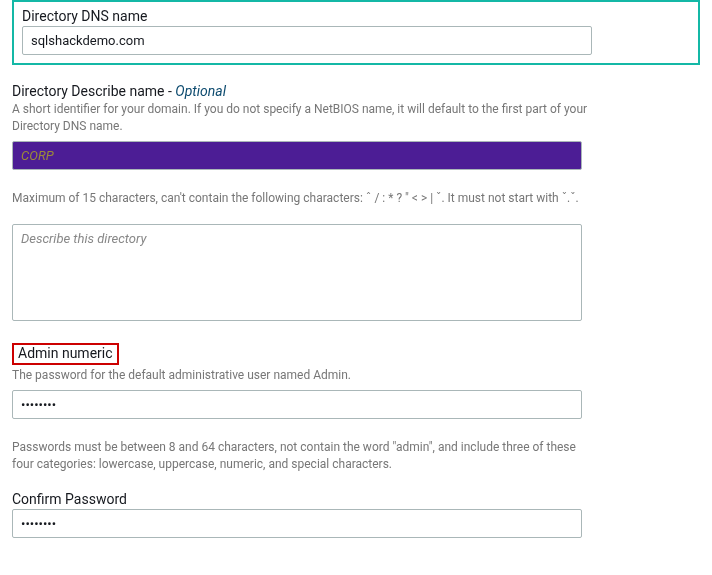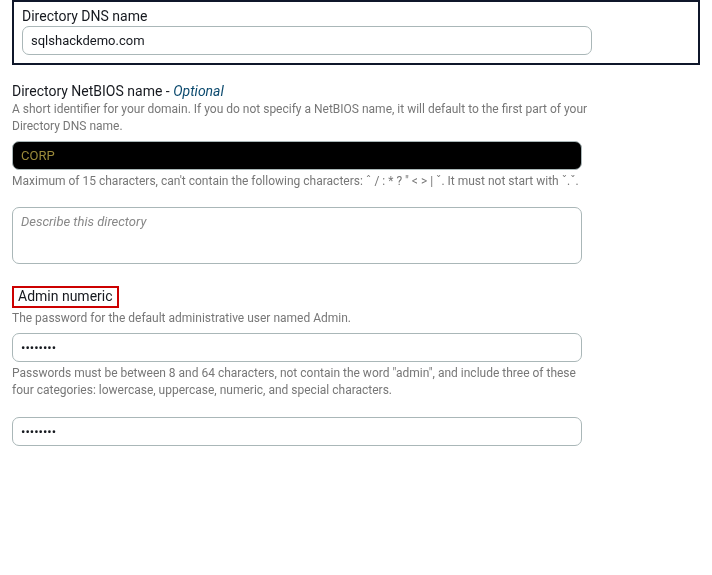--- a/index.html
+++ b/index.html
@@ -4,21 +4,21 @@
 <style>
   * { box-sizing: border-box; margin: 0; padding: 0; }
   body {
     font-family: -apple-system, BlinkMacSystemFont, "Segoe UI", Roboto, Arial, sans-serif;
     background: #ffffff;
     width: 712px;
     padding: 0;
     color: #333;
   }
   .form-section { margin-bottom: 18px; }
-  .highlight-box { border: 2px solid #0f172a; padding: 6px 8px 8px 8px; }
+  .highlight-box { border: 2px solid #14b8a6; padding: 6px 8px 8px 8px; }
   .highlight-label {
     display: inline-block;
     border: 2px solid #c00;
     padding: 0 4px 2px 4px;
     margin-bottom: 2px;
   }
   .label {
     font-size: 14px;
     font-weight: 400;
     color: #16191f;
@@ -28,74 +28,76 @@
   .helper {
     font-size: 12px;
     color: #777;
     margin-bottom: 6px;
     line-height: 1.4;
     max-width: 580px;
   }
   .helper-below {
     font-size: 12px;
     color: #777;
-    margin-top: 3px;
+    margin-top: 20px;
     line-height: 1.4;
     max-width: 580px;
   }
   input[type="text"], input[type="password"], textarea {
     width: 570px;
     border: 1px solid #aab7b8;
-    border-radius: 7px;
+    border-radius: 2px;
     padding: 6px 8px;
     font-size: 13px;
     font-family: inherit;
     color: #16191f;
   }
   input.yellow {
-    background: #000000;
+    background: #4c1d95;
     color: #9b8a3a;
+    font-style: italic;
   }
   textarea {
-    height: 57px;
+    height: 97px;
     resize: none;
     font-style: italic;
     color: #888;
   }
   textarea::placeholder { color: #888; font-style: italic; }
   .container { padding: 0 12px 10px 12px; }
 </style>
 </head>
 <body>
 
 <div class="container">
 
   <div class="form-section highlight-box">
     <div class="label">Directory DNS name</div>
     <input type="text" value="sqlshackdemo.com" style="">
   </div>
 
   <div class="form-section">
     <div class="label">
-      <span>Directory NetBIOS name - </span><span class="optional">Optional</span>
+      <span>Directory Describe name - </span><span class="optional">Optional</span>
     </div>
     <div class="helper">A short identifier for your domain. If you do not specify a NetBIOS name, it will default to the first part of your Directory DNS name.</div>
     <input type="text" class="yellow" value="CORP" style="">
     <div class="helper-below">Maximum of 15 characters, can't contain the following characters: ˆ / : * ? " &lt; &gt; | ˇ. It must not start with ˇ.ˇ.</div>
   </div>
 
   <div class="form-section">
     <textarea placeholder="Describe this directory" style=""></textarea>
   </div>
 
   <div class="form-section">
     <span class="highlight-label label">Admin numeric</span>
     <div class="helper">The password for the default administrative user named Admin.</div>
     <input type="text" value="••••••••" style="">
     <div class="helper-below">Passwords must be between 8 and 64 characters, not contain the word "admin", and include three of these four categories: lowercase, uppercase, numeric, and special characters.</div>
   </div>
 
   <div class="form-section">
+    <div class="label">Confirm Password</div>
     <input type="text" value="••••••••" style="">
     
   </div>
 
 </div>
 
 </body></html>

